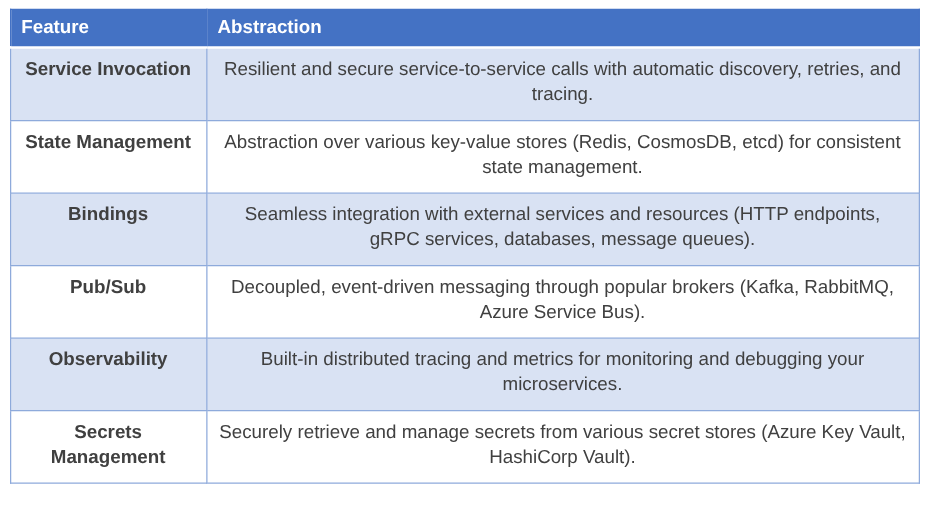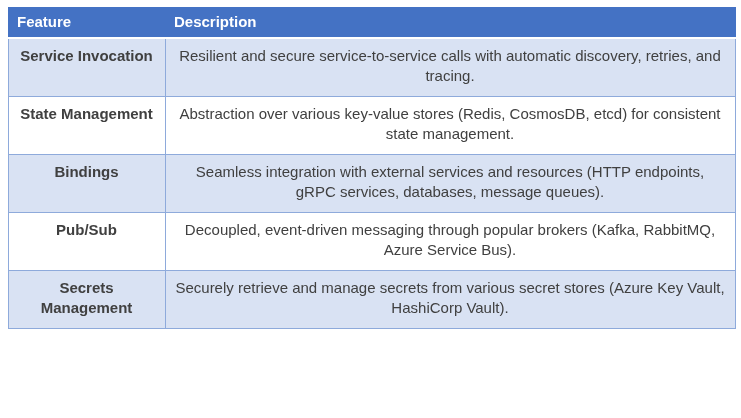--- a/index.html
+++ b/index.html
@@ -54,39 +54,43 @@
 
 <div class="page">
   <table class="features-table">
     <colgroup>
       <col class="col-feature">
       <col class="col-description">
     </colgroup>
     <thead>
       <tr>
         <th>Feature</th>
-        <th>Description</th>
+        <th>Abstraction</th>
       </tr>
     </thead>
     <tbody>
         <tr>
           <td class="feature-cell">Service Invocation</td>
           <td class="description-cell">Resilient and secure service-to-service calls with automatic discovery, retries, and tracing.</td>
         </tr>
         <tr>
           <td class="feature-cell">State Management</td>
           <td class="description-cell">Abstraction over various key-value stores (Redis, CosmosDB, etcd) for consistent state management.</td>
         </tr>
         <tr>
           <td class="feature-cell">Bindings</td>
           <td class="description-cell">Seamless integration with external services and resources (HTTP endpoints, gRPC services, databases, message queues).</td>
         </tr>
         <tr>
           <td class="feature-cell">Pub/Sub</td>
           <td class="description-cell">Decoupled, event-driven messaging through popular brokers (Kafka, RabbitMQ, Azure Service Bus).</td>
         </tr>
         <tr>
+          <td class="feature-cell">Observability</td>
+          <td class="description-cell">Built-in distributed tracing and metrics for monitoring and debugging your microservices.</td>
+        </tr>
+        <tr>
           <td class="feature-cell">Secrets Management</td>
           <td class="description-cell">Securely retrieve and manage secrets from various secret stores (Azure Key Vault, HashiCorp Vault).</td>
         </tr>
       </tbody>
   </table>
 </div>
 
 </body></html>

